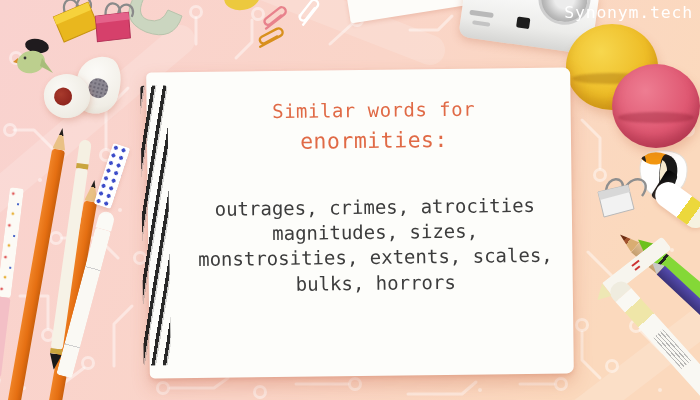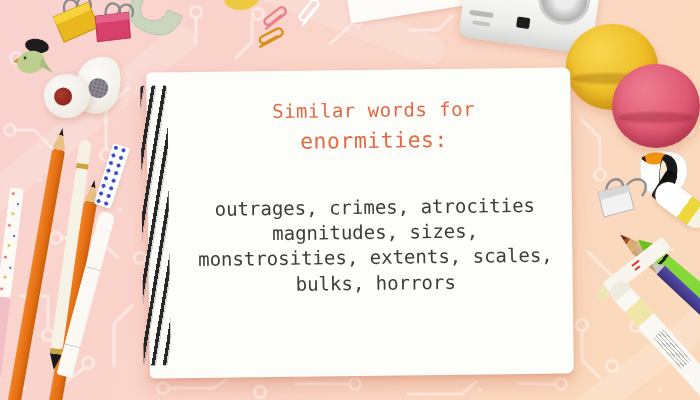--- a/index.html
+++ b/index.html
@@ -268,14 +268,15 @@
       <div class="h2">enormities:</div>
       <div class="syns">
         <div>outrages, crimes, atrocities</div>
         <div>magnitudes, sizes,</div>
         <div>monstrosities, extents, scales,</div>
         <div>bulks, horrors</div>
       </div>
     </div>
   </div>
 
+  <div class="watermark">Synonym.tech</div>
 
 </div>
 
 </body></html>

